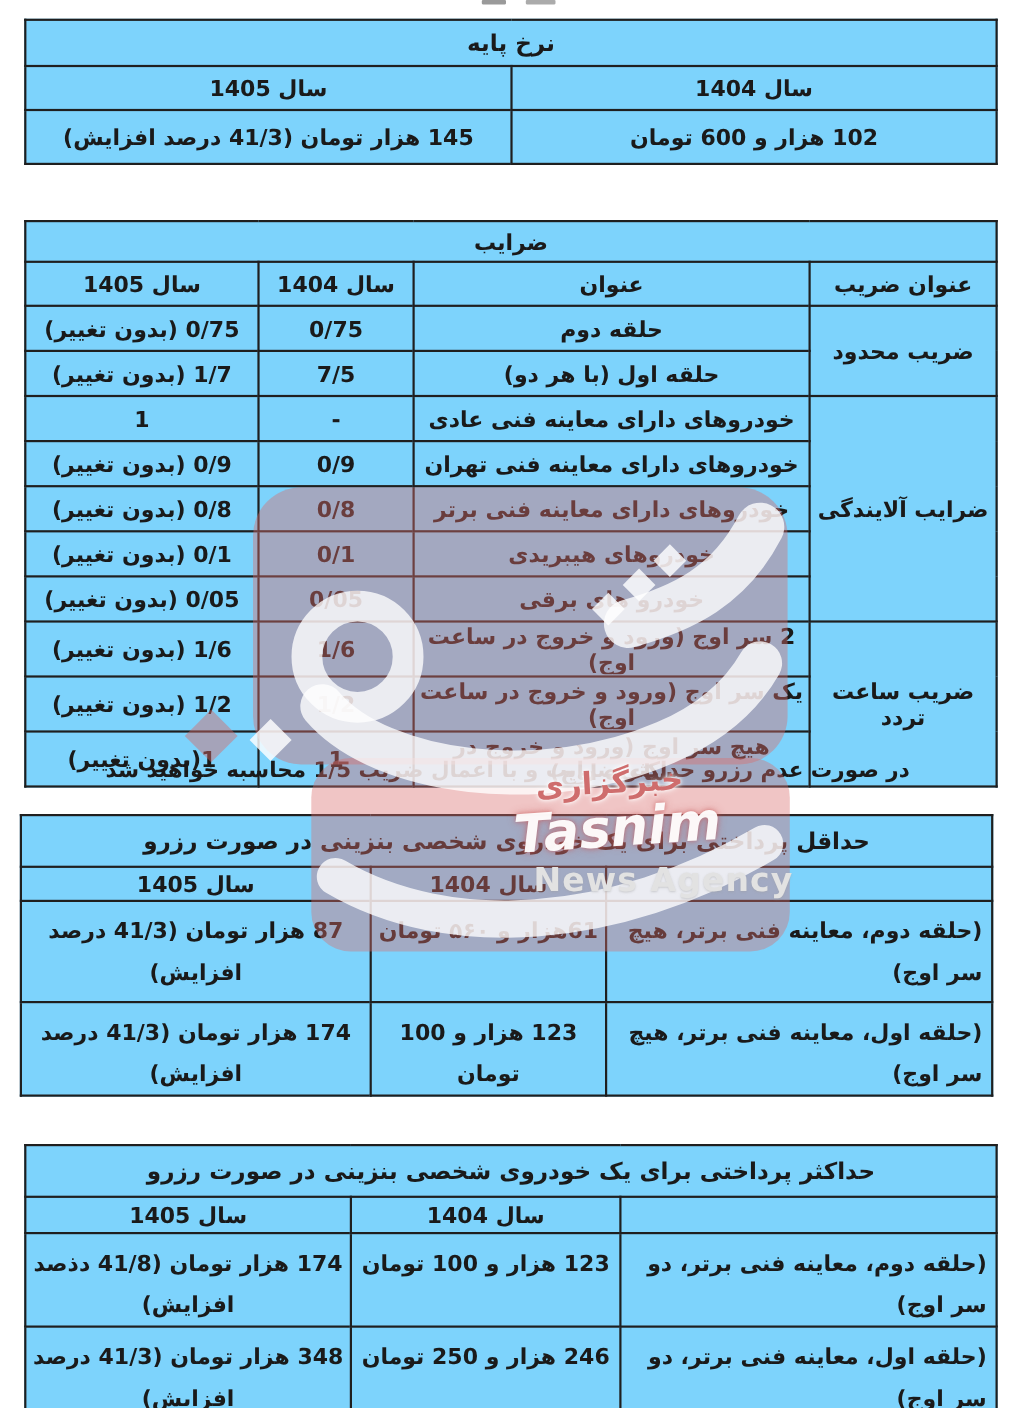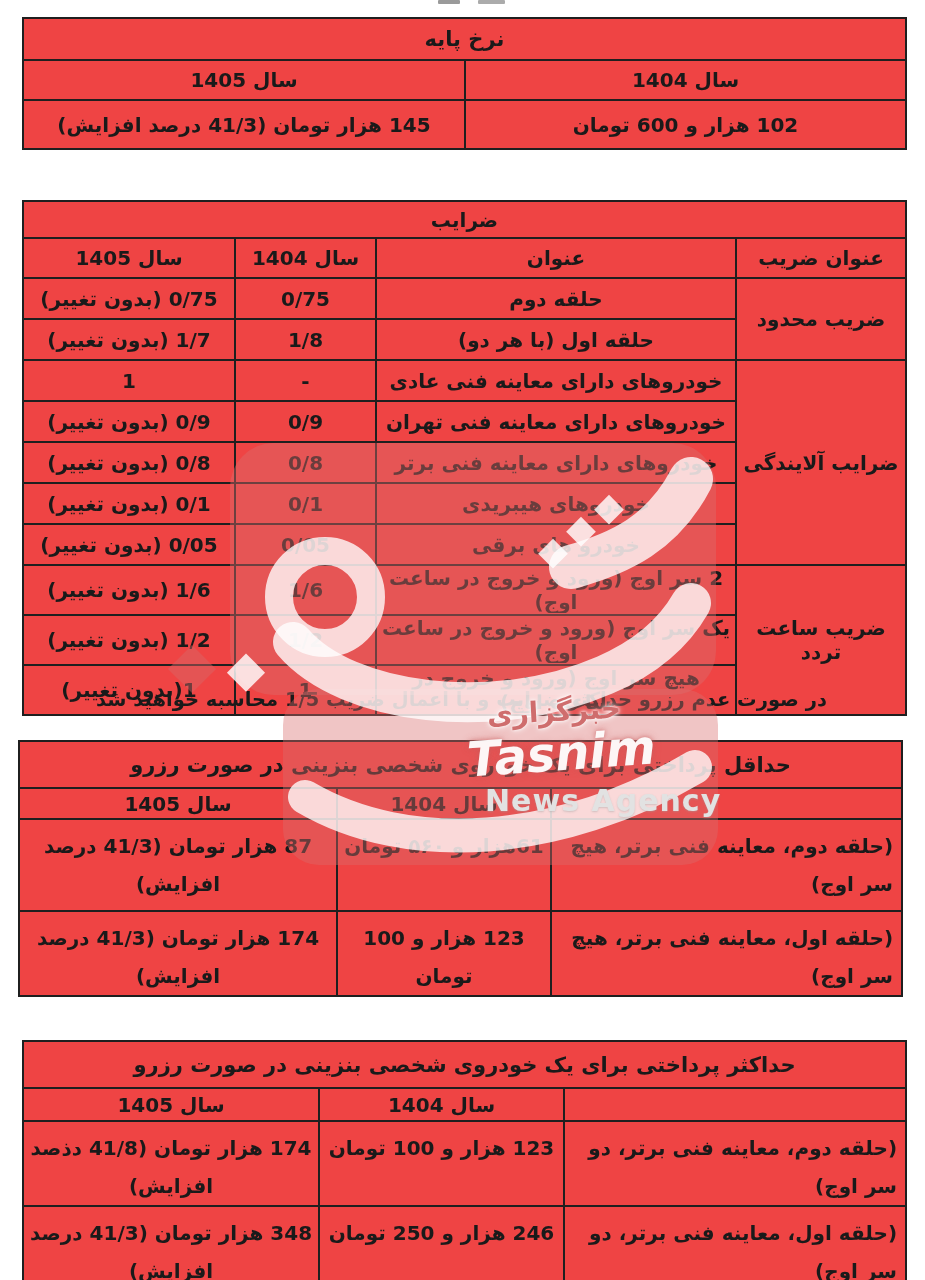--- a/index.html
+++ b/index.html
@@ -1,20 +1,20 @@
 <!DOCTYPE html>
 <html lang="fa" dir="rtl"><head>
 <meta charset="utf-8">
 <style>
   html,body{margin:0;padding:0;background:#ffffff;}
   .page{
     position:relative;width:925px;height:1280px;background:#fff;overflow:hidden;
     direction:rtl;font-family:"DejaVu Sans",sans-serif;font-weight:bold;color:#1a1a1a;
   }
-  table{border-collapse:collapse;table-layout:fixed;position:absolute;background:#ef4444;}
+  table{border-collapse:collapse;table-layout:fixed;position:absolute;background:#7dd3fc;}
   td{border:2px solid #1f1f1f;text-align:center;vertical-align:middle;font-size:20px;
      padding:0 4px;overflow:hidden;}
   .title-cell{font-size:21px;}
   .frag{position:absolute;background:#9a9a9a;border-radius:1px;}
 
   
   #t1{left:22px;top:17px;width:883px;}
   
   #t2{left:22px;top:200px;width:883px;}
   #t2 td{font-size:20px;border-radius:11px;}
@@ -93,21 +93,21 @@
       <td>سال 1405</td>
     </tr>
     <tr style="height:41px;padding-left:37px;">
       <td rowspan="2">ضریب محدود</td>
       <td>حلقه دوم</td>
       <td>0/75</td>
       <td>0/75 (بدون تغییر)</td>
     </tr>
     <tr style="height:41px;">
       <td>حلقه اول (با هر دو)</td>
-      <td>1/8</td>
+      <td>7/5</td>
       <td>1/7 (بدون تغییر)</td>
     </tr>
     <tr style="height:41px;">
       <td rowspan="5">ضرایب آلایندگی</td>
       <td>خودروهای دارای معاینه فنی عادی</td>
       <td>-</td>
       <td>1</td>
     </tr>
     <tr style="height:41px;">
       <td>خودروهای دارای معاینه فنی تهران</td>

